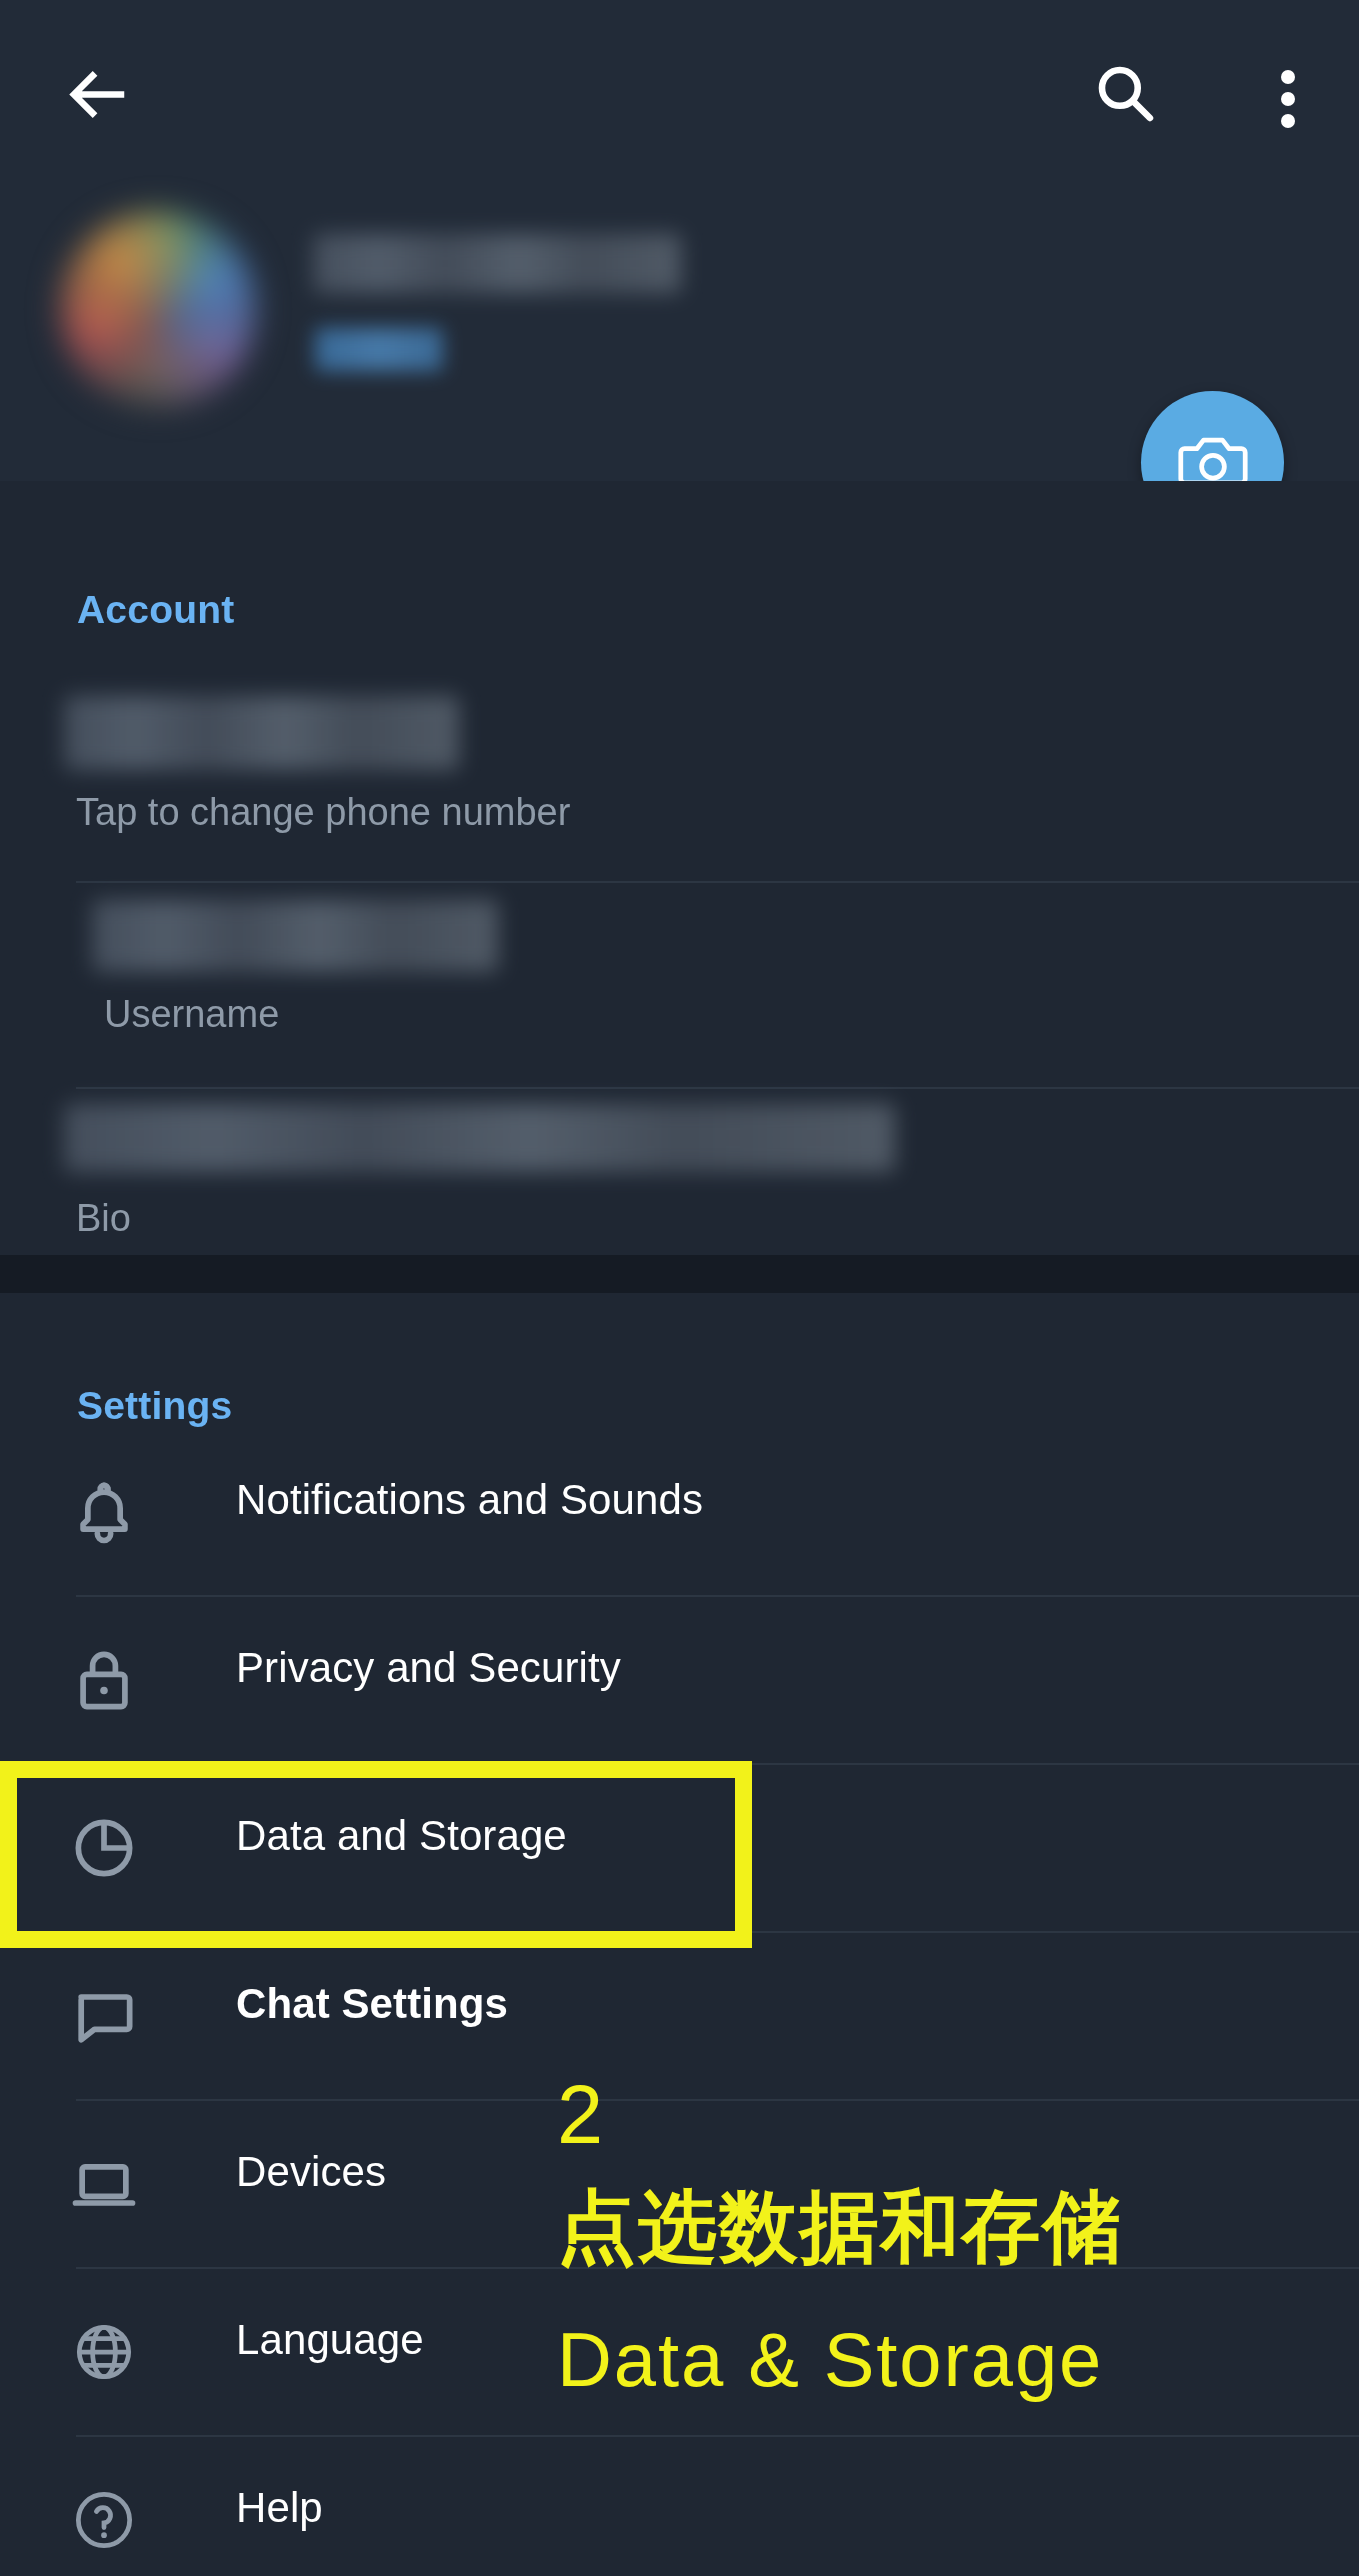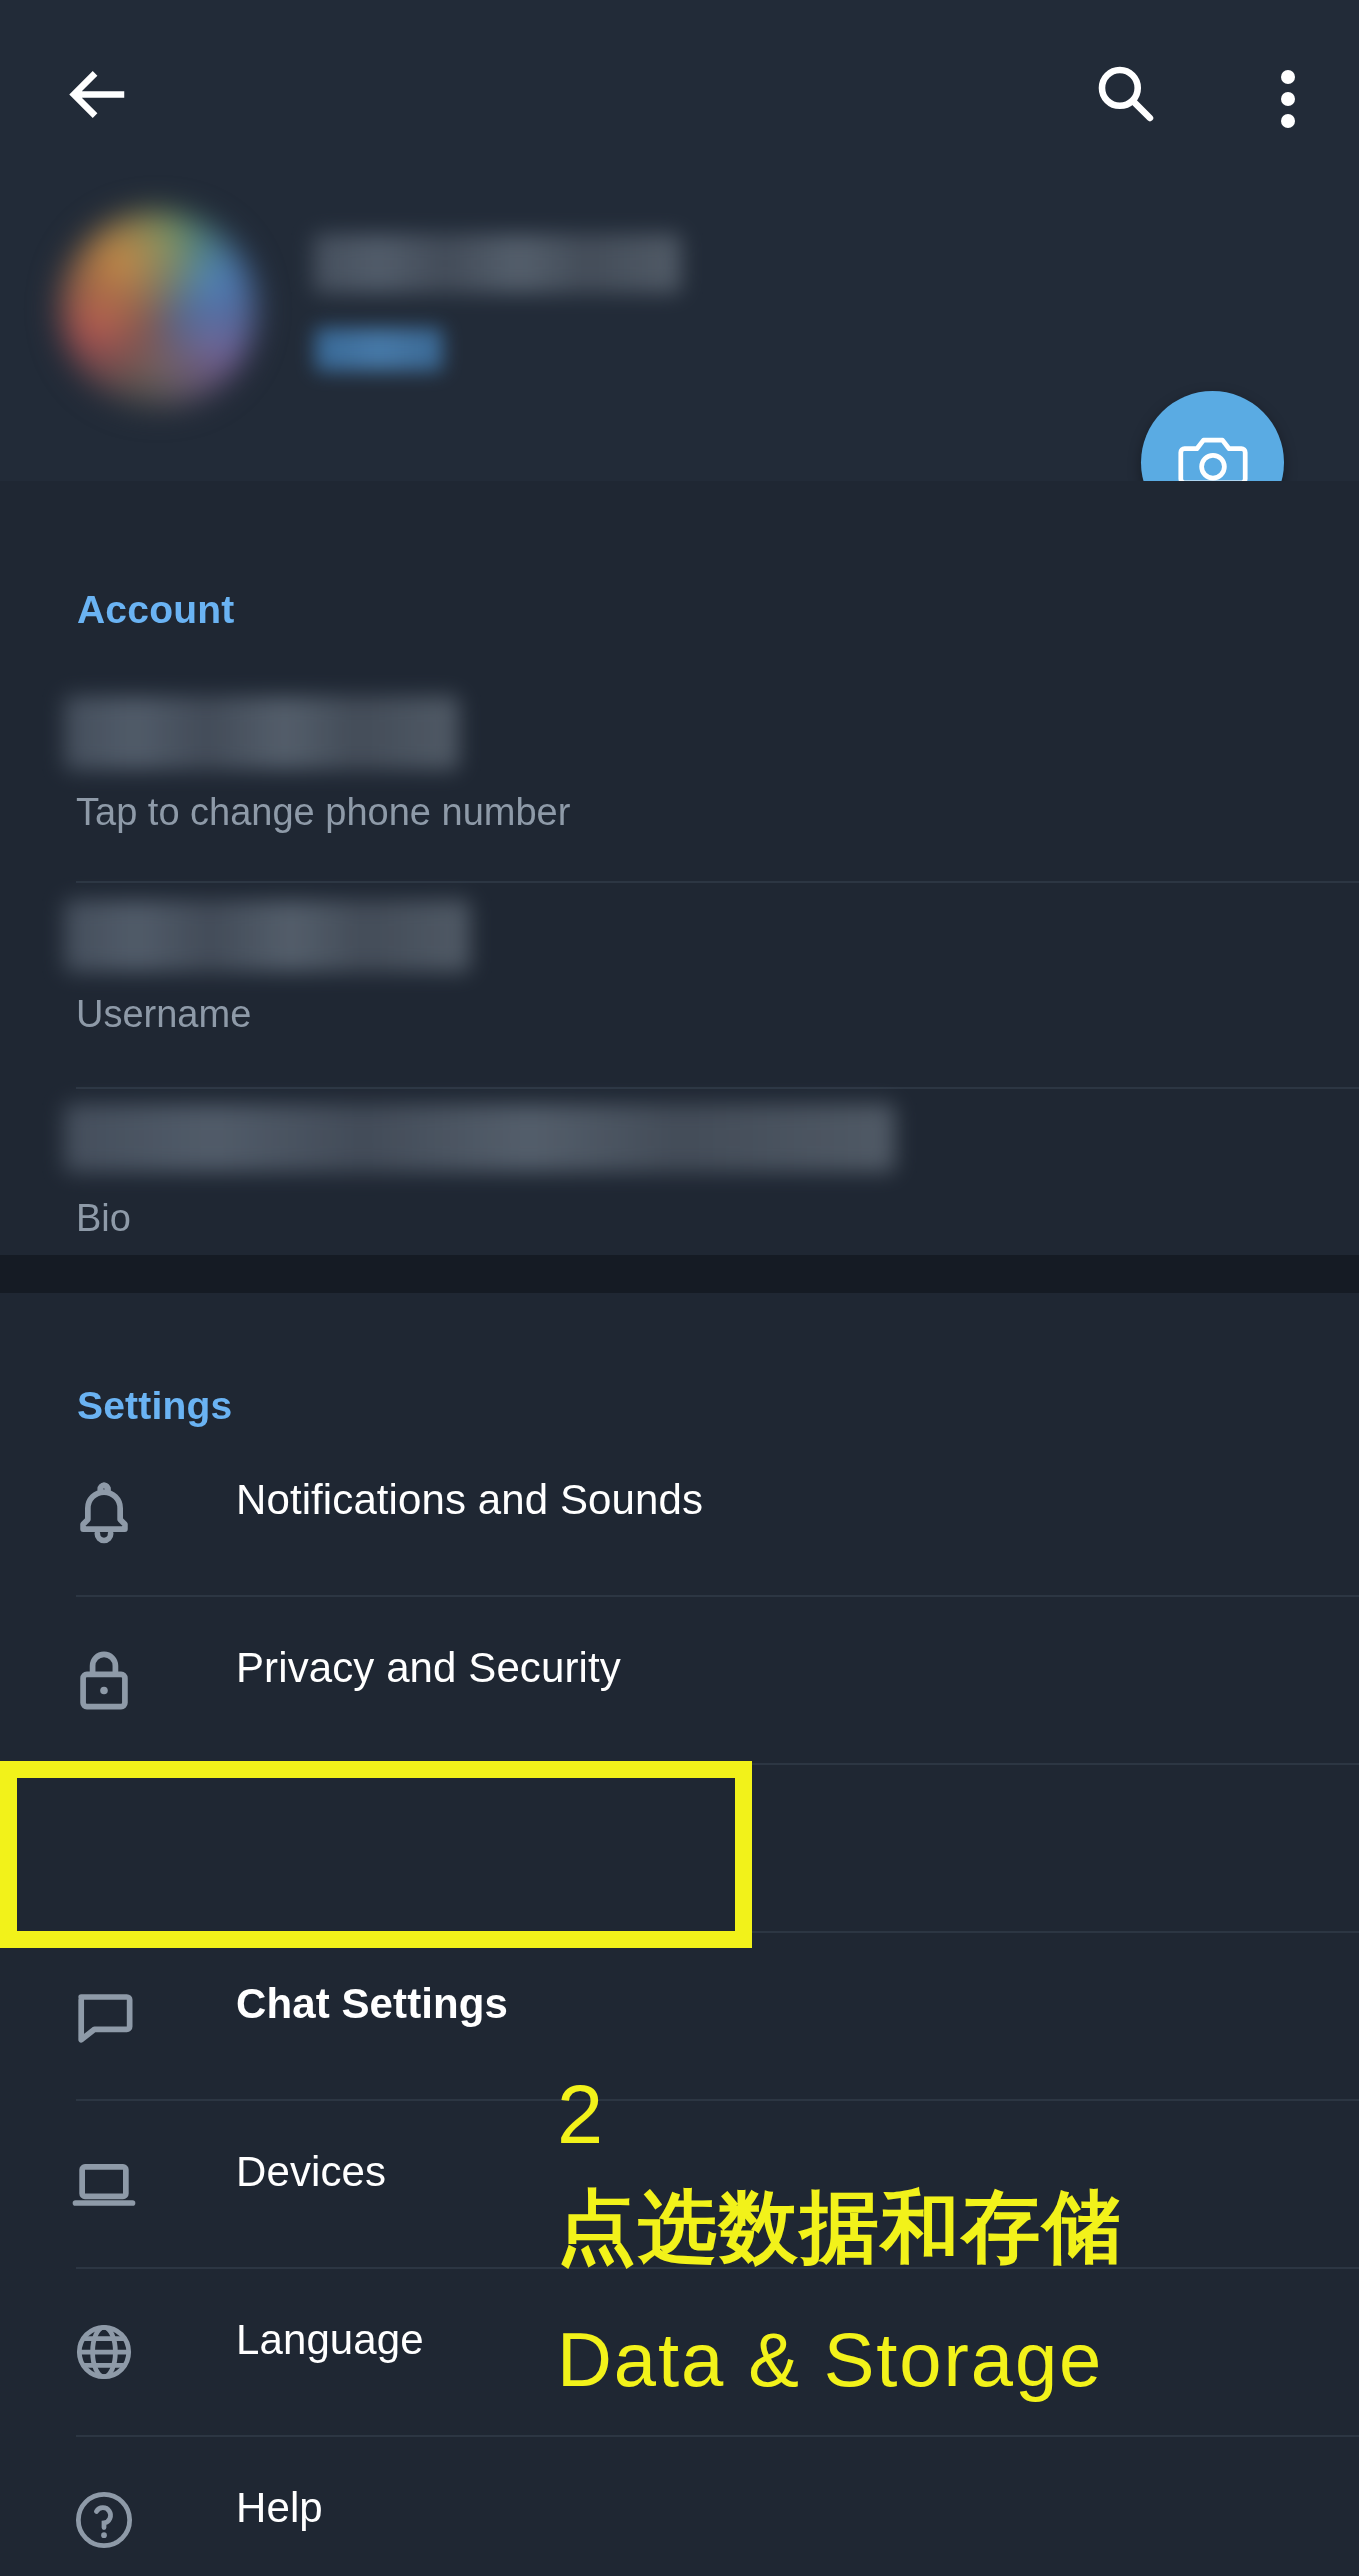--- a/index.html
+++ b/index.html
@@ -128,21 +128,21 @@
 
   <div class="section" style="top:481px;height:774px;">
     <div class="sec-title" style="top:107px;">Account</div>
 
     <div class="acct-row" style="top:204px;height:202px;">
       <div class="redact acct-val" style="top:11.3px;width:395px;height:74px;"></div>
       <div class="acct-label" style="top:106px;">Tap to change phone number</div>
     </div>
     <div class="row-sep" style="top:400px;"></div>
 
-    <div class="acct-row" style="top:406px;height:204px;">
+    <div class="acct-row" style="top:406px;height:204px;margin-left:28px;">
       <div class="redact acct-val" style="top:13.2px;width:406px;height:72px;"></div>
       <div class="acct-label" style="top:106px;">Username</div>
     </div>
     <div class="row-sep" style="top:606px;"></div>
 
     <div class="acct-row" style="top:612px;height:162px;">
       <div class="redact acct-val" style="top:11.3px;width:831px;height:68px;"></div>
       <div class="acct-label" style="top:104px;">Bio</div>
     </div>
   </div>
@@ -170,20 +170,29 @@
         <svg width="76" height="76" viewBox="0 0 80 80" fill="none">
           <rect x="18" y="34" width="44" height="34" rx="4" stroke="#8e9aa8" stroke-width="6"></rect>
           <path d="M28 34 V25 a12 12 0 0 1 24 0 v9" stroke="#8e9aa8" stroke-width="6"></path>
           <circle cx="40" cy="51" r="4" fill="#8e9aa8"></circle>
         </svg>
       </span>
       <span class="set-label">Privacy and Security</span>
     </div>
     <div class="row-sep" style="top:470px;"></div>
 
+    <div class="set-row" style="top:472px;">
+      <span class="set-icon">
+        <svg width="76" height="76" viewBox="0 0 80 80" fill="none">
+          <circle cx="40" cy="40" r="27" stroke="#8e9aa8" stroke-width="6"></circle>
+          <path d="M40 13 V40 H67" stroke="#8e9aa8" stroke-width="6" stroke-linejoin="miter"></path>
+        </svg>
+      </span>
+      <span class="set-label">Data and Storage</span>
+    </div>
     <div class="row-sep" style="top:638px;"></div>
 
     <div class="set-row" style="top:640px;font-weight:bold;">
       <span class="set-icon">
         <svg width="76" height="76" viewBox="0 0 80 80" fill="none">
           <path d="M16 20 h48 a3 3 0 0 1 3 3 v28 a3 3 0 0 1 -3 3 H30 l-14 11 V23 a3 3 0 0 1 3 -3 z" stroke="#8e9aa8" stroke-width="6" stroke-linejoin="round"></path>
         </svg>
       </span>
       <span class="set-label">Chat Settings</span>
     </div>

